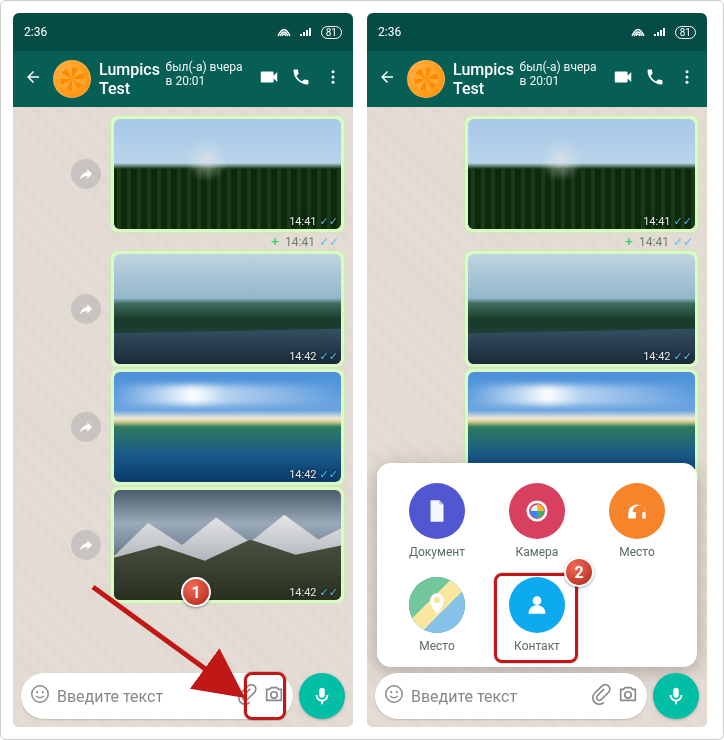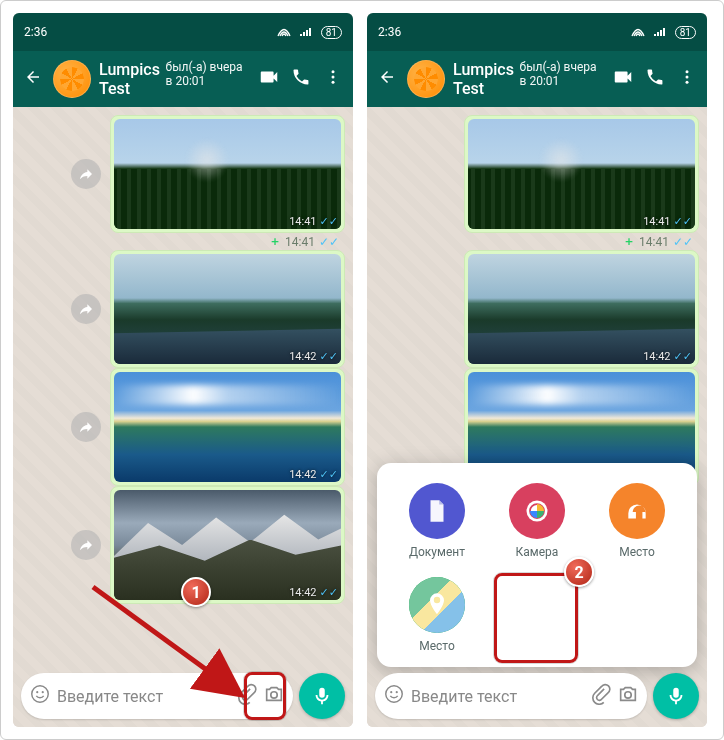--- a/index.html
+++ b/index.html
@@ -430,20 +430,29 @@
         <span class="attach-label">Место</span>
       </div>
       <div class="attach-item">
         <div class="attach-circle c-loc">
           <svg width="28" height="28" viewBox="0 0 24 24" style="position:relative;z-index:1;">
               <path d="M12 2a6 6 0 00-6 6c0 4.5 6 12 6 12s6-7.5 6-12a6 6 0 00-6-6zm0 8.5A2.5 2.5 0 1112 5a2.5 2.5 0 010 5.5z" fill="#fff"></path>
             </svg>
         </div>
         <span class="attach-label">Место</span>
       </div>
+      <div class="attach-item">
+        <div class="attach-circle c-con">
+          <svg width="26" height="26" viewBox="0 0 24 24">
+              <circle cx="12" cy="8" r="4" fill="#fff"></circle>
+              <path d="M4 20a8 8 0 0116 0z" fill="#fff"></path>
+            </svg>
+        </div>
+        <span class="attach-label">Контакт</span>
+      </div>
     </div>
 
     <div class="input-bar">
       <div class="input-pill">
         <span class="gray-ico">
           <svg width="22" height="22" viewBox="0 0 24 24">
               <circle cx="12" cy="12" r="9" fill="none" stroke="#8a8a8a" stroke-width="1.6"></circle>
               <circle cx="9" cy="10" r="1.2" fill="#8a8a8a"></circle>
               <circle cx="15" cy="10" r="1.2" fill="#8a8a8a"></circle>
               <path d="M8 14c1 1.5 2.5 2 4 2s3-.5 4-2" stroke="#8a8a8a" stroke-width="1.6" fill="none"></path>

